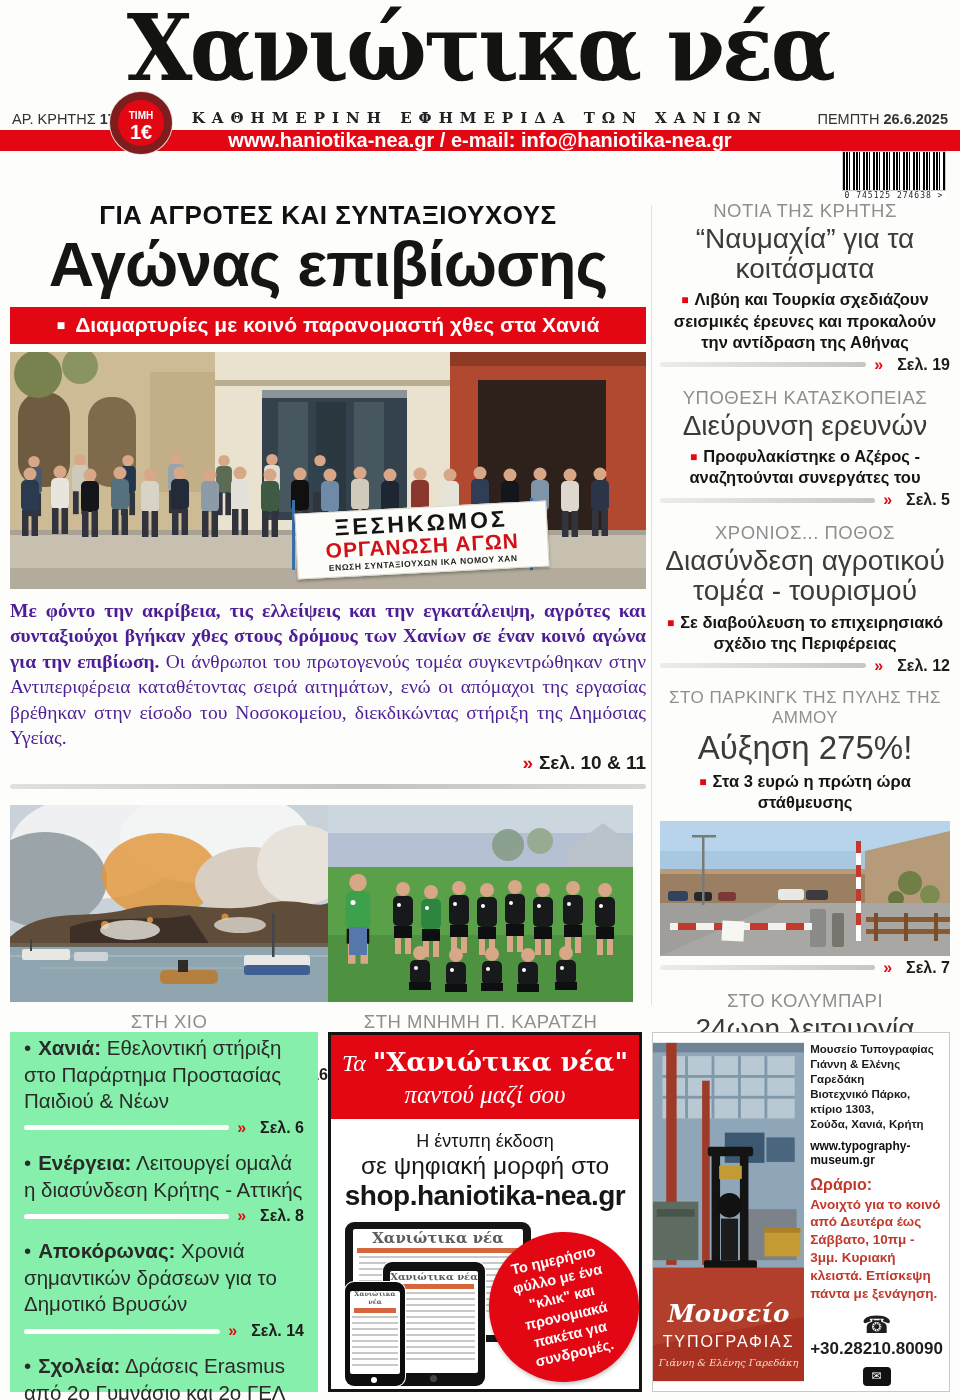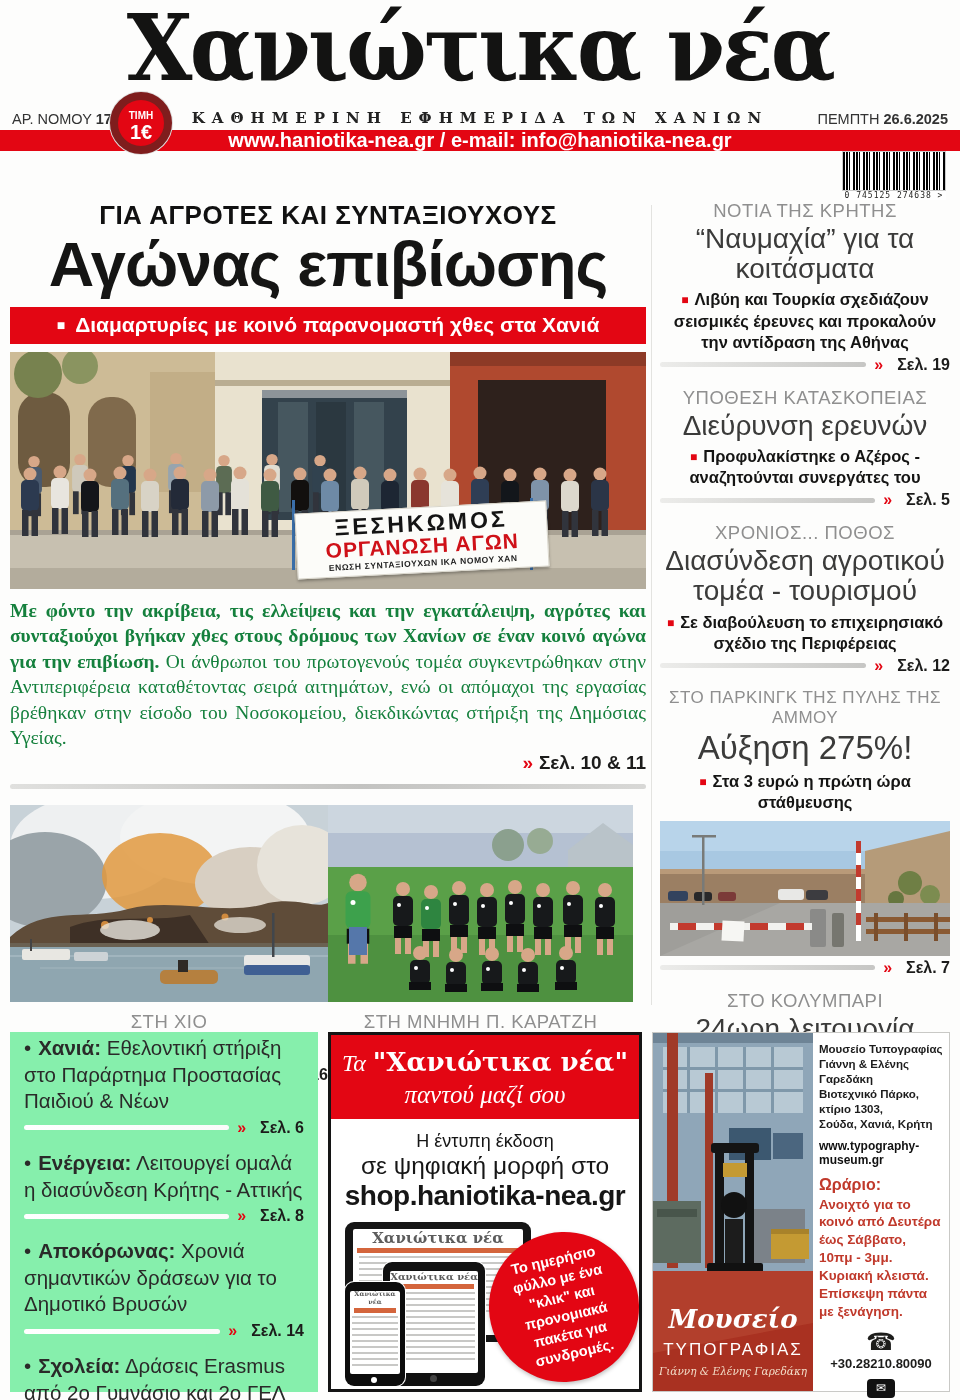--- a/index.html
+++ b/index.html
@@ -30,21 +30,21 @@
   
   .lead-kicker { margin-top:52px; text-align:center; font-weight:bold; font-size:26px; letter-spacing:.5px; color:#111; }
   .lead-headline { text-align:center; font-weight:bold; font-size:63px; line-height:1.05; letter-spacing:-1px; color:#151514; }
   .lead-subbar { margin-top:10px; background:var(--red); color:#fff; text-align:center; font-weight:bold; font-size:21px; padding:6px 0 7px; }
   .lead-subbar .sq { font-size:14px; vertical-align:2px; margin-right:10px; }
   .photo-wrap { position:relative; margin-top:8px; }
   .protest-banner { position:absolute; right:98px; bottom:16px; width:252px; transform:rotate(-3deg); background:#fcfcf9; border:1px solid #d9d6cb; box-shadow:0 2px 3px rgba(0,0,0,.3); text-align:center; padding:3px 2px 4px; }
   .protest-banner .b1 { font-weight:bold; font-size:23px; line-height:1.05; letter-spacing:3px; color:#141414; }
   .protest-banner .b2 { font-weight:bold; font-size:21px; line-height:1.05; letter-spacing:1px; color:#cf1118; }
   .protest-banner .b3 { font-weight:bold; font-size:8.5px; letter-spacing:.6px; color:#222; margin-top:1px; }
-  .lead-body { margin-top:9px; font-family:"Liberation Serif",serif; font-size:19.5px; line-height:1.3; text-align:justify; color:#15803d; }
+  .lead-body { margin-top:9px; font-family:"Liberation Serif",serif; font-size:19.5px; line-height:1.3; text-align:justify; color:#4c1d95; }
   .lead-ref { text-align:right; font-weight:bold; font-size:19px; margin-top:2px; }
   .chev { color:var(--red); font-weight:bold; margin-right:6px; }
   .h-rule { height:5px; border-radius:3px; background:linear-gradient(90deg,#e0e0de,#c3c3c1 55%,#d8d8d6); margin-top:10px; }
 
   
   .mid-row { display:flex; margin-top:16px; }
   .fig { display:flex; flex-direction:column; }
   .fig-1 { width:318px; } .fig-2 { width:305px; }
   .cap-kicker { margin-top:9px; text-align:center; font-size:18.5px; letter-spacing:.5px; color:var(--gray); }
   .cap-head { text-align:center; font-size:27px; line-height:1.1; color:var(--hl); }
@@ -99,34 +99,34 @@
 
   .ad-museum { width:298px; border:1px solid #c9c9c6; background:#fff; display:flex; }
   .m-photo { width:160px; }
   .m-info { flex:1; padding:9px 6px 6px; text-align:left; }
   .m-addr { font-weight:bold; font-size:11.5px; line-height:1.3; color:#1c1c1c; }
   .m-web { font-weight:bold; font-size:12px; margin-top:7px; color:#111; }
   .m-hours-label { font-weight:bold; font-size:16px; color:#c0392b; margin-top:9px; }
   .m-hours { font-weight:bold; font-size:13.5px; line-height:1.32; color:#c0392b; margin-top:2px; }
   .m-contact { text-align:center; margin-top:10px; }
   .m-phone-icon { font-size:24px; line-height:1; }
-  .m-phone { font-weight:bold; font-size:13px; margin-top:2px; }
+  .m-phone { font-weight:bold; font-size:17px; margin-top:2px; }
   .m-mail-icon { display:inline-block; margin-top:8px; width:28px; height:19px; background:#111; border-radius:4px; color:#fff; font-size:12px; line-height:19px; }
 
   svg { display:block; }
   b { font-weight:bold; }
 </style>
 </head>
 <body>
 
 <div class="page">
 
   <header class="masthead">
     <h1 class="mast-title"><span class="mast-title-inner">Χανιώτικα νέα</span></h1>
-    <div class="mast-issue"><span>ΑΡ. ΝΟΜΟΥ</span> <b>17.601</b></div>
+    <div class="mast-issue"><span>ΑΡ. ΚΡΗΤΗΣ</span> <b>17.601</b></div>
     <div class="mast-sub">ΚΑΘΗΜΕΡΙΝΗ ΕΦΗΜΕΡΙΔΑ ΤΩΝ ΧΑΝΙΩΝ</div>
     <div class="mast-date"><span>ΠΕΜΠΤΗ</span> <b>26.6.2025</b></div>
     <div class="redbar">www.haniotika-nea.gr / e-mail: info@haniotika-nea.gr</div>
     <div class="price-badge">
       <div class="pl">ΤΙΜΗ</div>
       <div class="pv">1€</div>
     </div>
     <div class="barcode">
       <div class="bars"></div>
       <div class="digits">0 745125 274638 &gt;</div>

